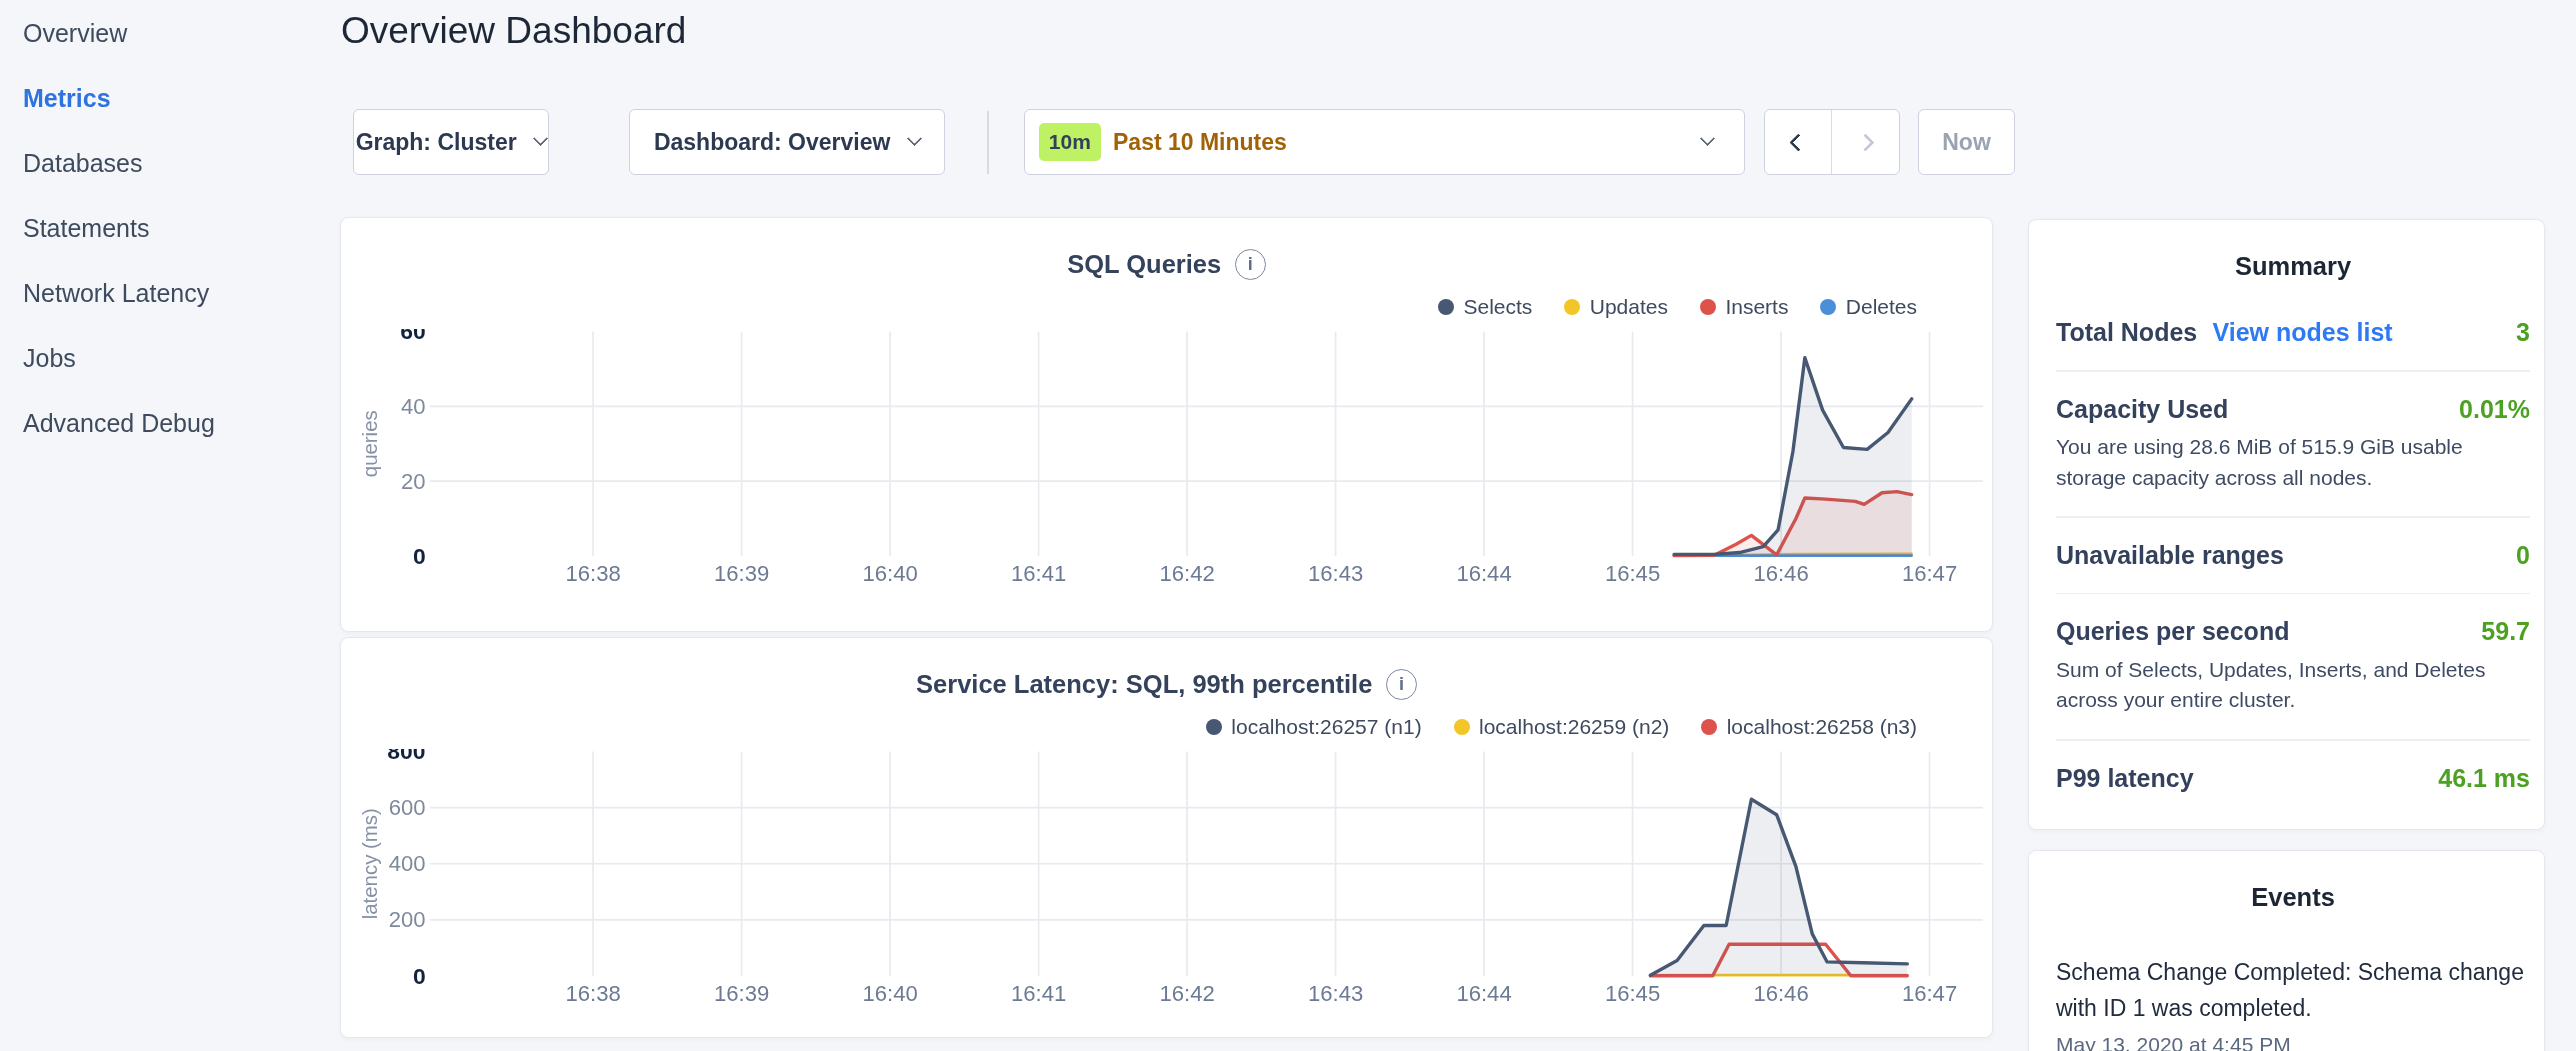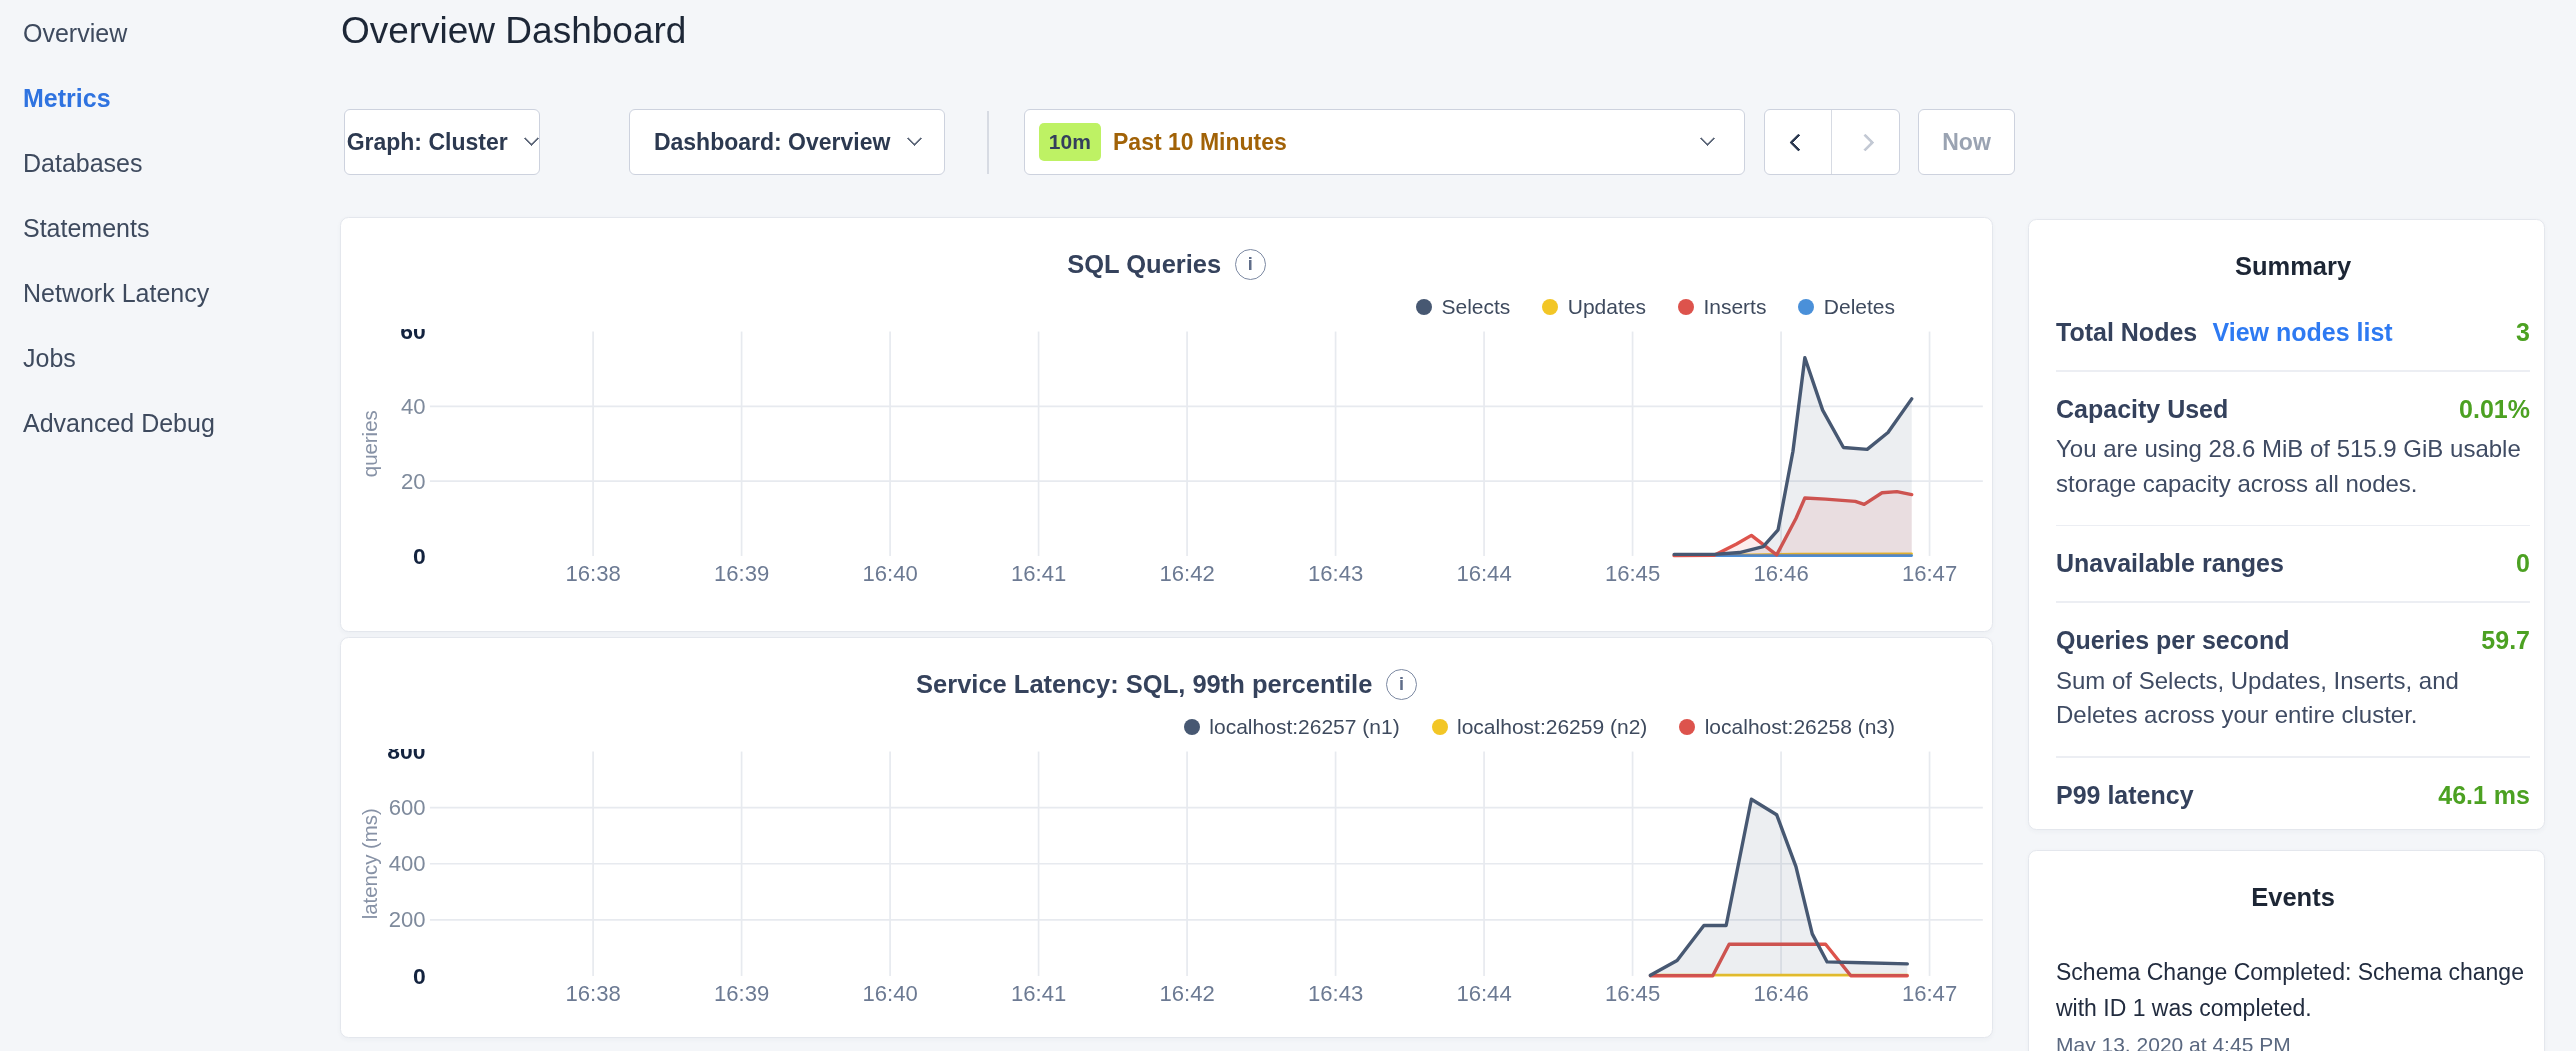--- a/index.html
+++ b/index.html
@@ -16,21 +16,21 @@
   
   .main { position:absolute; left:340px; top:0; width:1653px; height:1051px;border-radius:11px; }
   .page-title { position:absolute; left:0.9px; top:10.2px; font-size:37px; font-weight:500; color:#1d2737; }
   
   .controls { position:absolute; left:0; top:109px; width:1653px; height:66px; }
   .widget {
     position:absolute; top:0; height:66px; background:#fff;
     border:1.7px solid #cdd2de; border-radius:6px;
     display:flex; align-items:center; justify-content:center; cursor:pointer;
   }
-  .dd1 { left:4px; width:196px; gap:18.7px; }
+  .dd1 { left:13px; width:196px; gap:18.7px; }
   .dd2 { left:289px; width:316px; gap:18.7px; }
   .dd-label { font-size:23px; font-weight:600; color:#2c3950; }
   .chev-down { display:inline-block; width:11px; height:11px; border-right:2.6px solid #5b6577; border-bottom:2.6px solid #5b6577; transform:rotate(45deg); margin-top:-6.8px; border-radius:0.9px; }
   .vdiv { position:absolute; left:647px; top:1.7px; width:1.7px; height:63px; background:#d7dbe3; }
   .timebox { left:684px; width:721px; justify-content:flex-start; padding:0 31px 0 13.6px; }
   .time-badge { background:#bef264; color:#343f5c; font-size:21px; font-weight:700; padding:6.8px 10.2px; border-radius:5.1px; }
   .time-label { font-size:23px; font-weight:700; color:#a16207; margin-left:12px; }
   .timebox .chev-down { margin-left:auto; }
   .navgroup { position:absolute; left:1424px; top:0; height:66px; width:136px; background:#fff; border:1.7px solid #cdd2de; border-radius:6px; display:flex; }
   .navbtn { width:50%; display:flex; align-items:center; justify-content:center; cursor:pointer; }
@@ -46,21 +46,21 @@
   }
   .card1 { top:217px; height:415px; }
   .card2 { top:637px; height:401px; }
   .chart-title-row { position:absolute; top:31px; left:0; width:100%; display:flex; align-items:center; justify-content:center; gap:13.6px; }
   .chart-title { font-size:25.5px; font-weight:700; color:#35425c; }
   .info-icon {
     width:31px; height:31px; border:1.7px solid #7c89a2; border-radius:50%;
     display:flex; align-items:center; justify-content:center;
     font-size:18px; font-weight:600; color:#5f6d89; cursor:pointer;
   }
-  .legend { position:absolute; top:77px; right:97px; display:flex; gap:32px;text-align:center; }
+  .legend { position:absolute; top:77px; right:75px; display:flex; gap:32px;text-align:center; }
   .legend-item { display:flex; align-items:center; gap:9.4px; cursor:pointer; }
   .legend-dot { width:16px; height:16px; border-radius:50%; }
   .legend-label { font-size:21px; color:#3e4a5e; }
   svg.chart { position:absolute; left:0; top:111px; }
   .xtick { fill:#6c7a93; font-size:26px; font-family:"Liberation Sans", sans-serif; }
   .ytick { fill:#7e8a9c; font-size:26px; font-family:"Liberation Sans", sans-serif; }
   .ytick-strong { fill:#13233f; font-size:27px; font-weight:700; font-family:"Liberation Sans", sans-serif; }
   .ytitle { fill:#8792a6; font-size:24px; font-family:"Liberation Sans", sans-serif; }
   
   .panel {
@@ -69,21 +69,21 @@
     box-shadow:0 1.7px 4.3px rgba(60,70,100,0.04);
     padding:32px 14px 34px 27px;
   }
   .summary-card { top:219px; height:611px; }
   .events-card { top:850px; height:289px; }
   .panel-title { text-align:center; font-size:25.5px; font-weight:700; color:#1d2635; margin-bottom:37px; }
   .srow-main { display:flex; align-items:baseline; }
   .srow-label { font-size:25px; font-weight:700; color:#34415c; }
   .srow-link { font-size:25px; font-weight:600; color:#2e7af2; margin-left:15.3px; cursor:pointer; }
   .srow-value { font-size:25px; font-weight:700; color:#4ca122; margin-left:auto; }
-  .srow-desc { font-size:24px; color:#3f4b63; line-height:1.45; margin-top:8.5px; }
+  .srow-desc { font-size:21px; color:#3f4b63; line-height:1.45; margin-top:8.5px; }
   .sdivider { height:1.7px; background:#eceef3; margin:23px 0; }
   .event-text { font-size:23px; color:#222c3f; line-height:1.55;margin-top:43px; }
   .event-time { font-size:21px; color:#5a6880; margin-top:6.8px; }
 </style>
 </head>
 <body>
 
 <div id="app">
 
   <nav class="sidebar">

